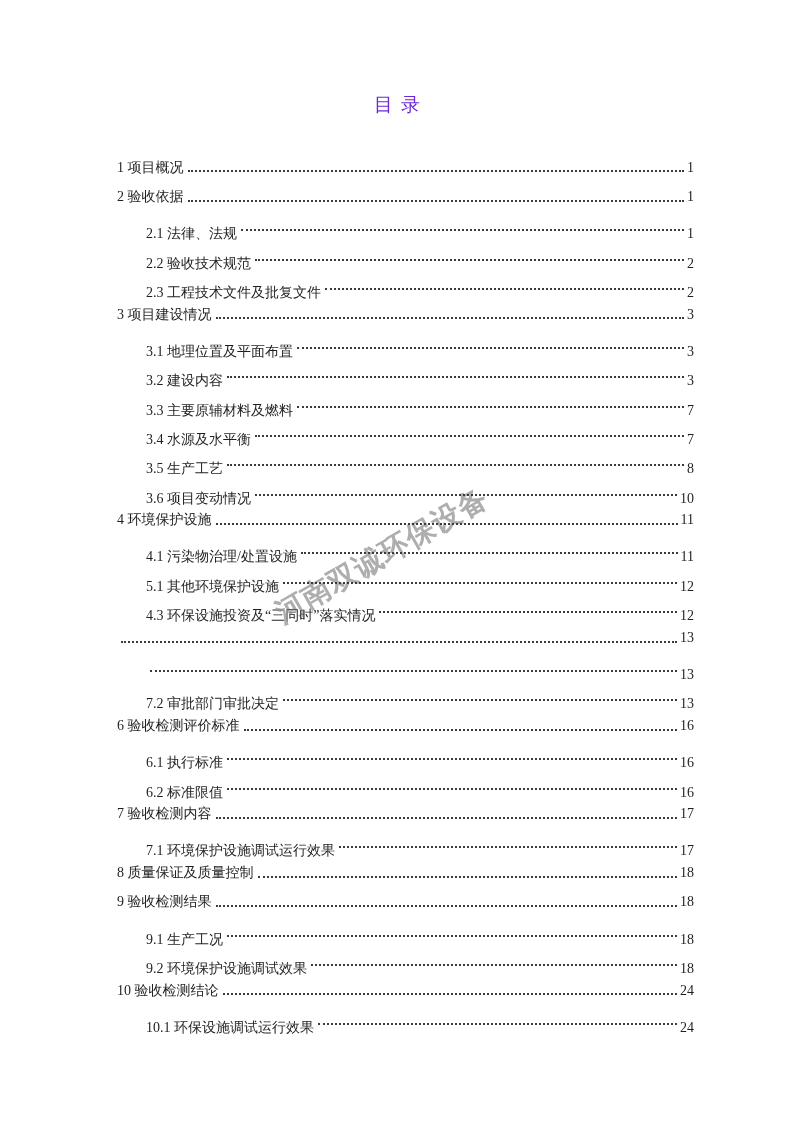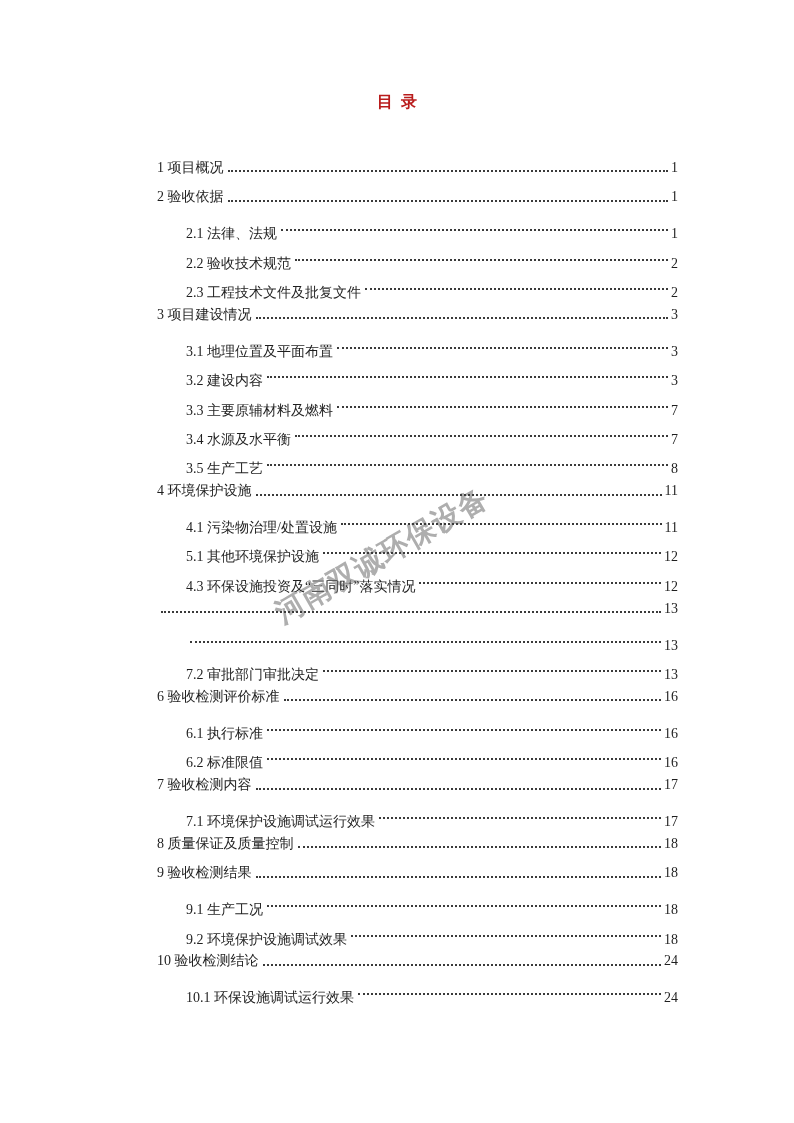--- a/index.html
+++ b/index.html
@@ -15,32 +15,31 @@
     overflow: hidden;
     font-family: "Liberation Serif", "DejaVu Serif", serif;
     color: #1f1f1f;
   }
   .doc-title {
     position: absolute;
     top: 92px;
     left: 0;
     width: 100%;
     text-align: center;
-    font-size: 16px;
-    font-weight: bold;
+    font-size: 19px;
+    font-weight: normal;
     letter-spacing: 8px;
     text-indent: 8px; 
-    color: #b91c1c;
+    color: #6d28d9;
   }
   .toc {
     position: absolute;
     top: 153px;
     left: 117px;
-    right: 116px;
-    margin-left: 40px;
+    right: 100px;
   }
   .toc-row {
     display: flex;
     align-items: center;
     height: 29.4px;
     font-size: 14px;
     line-height: 1;
     white-space: nowrap;
   }
   .toc-row.level-2 {
@@ -136,20 +135,25 @@
       <div class="toc-row level-2">
         <span class="t">3.4 水源及水平衡</span>
         <span class="dots"></span>
         <span class="p">7</span>
       </div>
       <div class="toc-row level-2">
         <span class="t">3.5 生产工艺</span>
         <span class="dots"></span>
         <span class="p">8</span>
       </div>
+      <div class="toc-row level-2">
+        <span class="t">3.6 项目变动情况</span>
+        <span class="dots"></span>
+        <span class="p">10</span>
+      </div>
       <div class="toc-row level-1">
         <span class="t">4 环境保护设施</span>
         <span class="dots"></span>
         <span class="p">11</span>
       </div>
       <div class="toc-row level-2">
         <span class="t">4.1 污染物治理/处置设施</span>
         <span class="dots"></span>
         <span class="p">11</span>
       </div>

